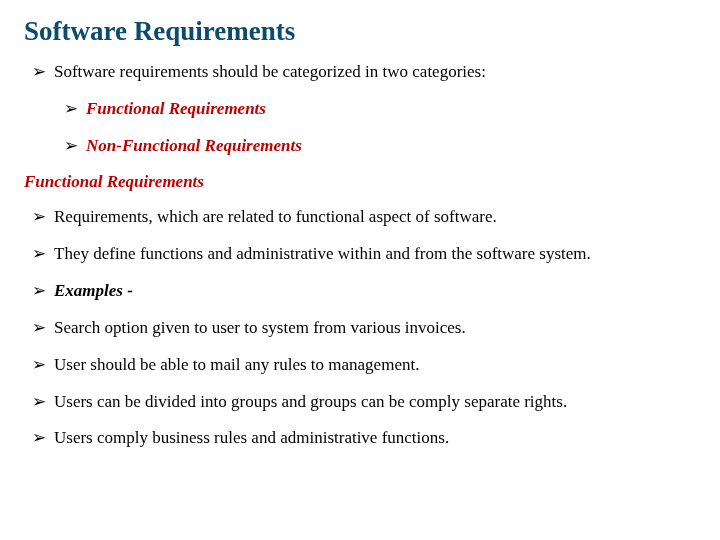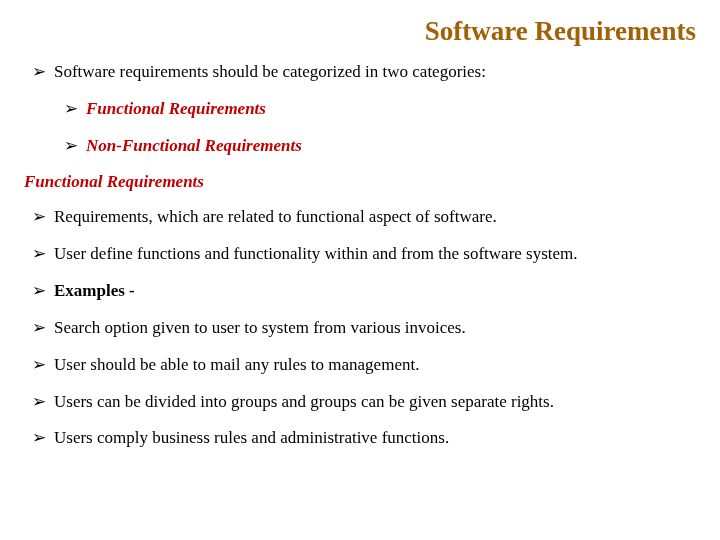--- a/index.html
+++ b/index.html
@@ -7,24 +7,24 @@
     padding: 16px 24px;
     width: 720px;
     height: 540px;
     box-sizing: border-box;
     font-family: "Times New Roman", Times, serif;
     font-size: 17px;
     color: #000;
     background: #fff;
   }
   .title {
-    text-align: right;
+    text-align: left;
     font-size: 27px;
     font-weight: bold;
-    color: #a16207;
+    color: #0c4a6e;
     margin: 0 0 14px 0;
   }
   .row {
     display: flex;
     align-items: flex-start;
     margin: 0 0 14px 0;
     line-height: 1.35;
   }
   .row .arrow {
     flex: 0 0 auto;
@@ -42,20 +42,21 @@
     color: #c00000;
   }
   .section-heading {
     font-weight: bold;
     font-style: italic;
     color: #c00000;
     margin: 0 0 14px 0;
   }
   .examples {
     font-weight: bold;
+    font-style: italic;
   }
 </style>
 </head>
 <body>
 
 <div class="title">Software Requirements</div>
 
 <div class="row indent1">
   <span class="arrow">➢</span>
   <span class="text">Software requirements should be categorized in two categories:</span>
@@ -73,39 +74,39 @@
 
 <div class="section-heading">Functional Requirements</div>
 
 <div class="row indent1">
   <span class="arrow">➢</span>
   <span class="text">Requirements, which are related to functional aspect of software.</span>
 </div>
 
 <div class="row indent1">
   <span class="arrow">➢</span>
-  <span class="text">User define functions and functionality within and from the software system.</span>
+  <span class="text">They define functions and administrative within and from the software system.</span>
 </div>
 
 <div class="row indent1">
   <span class="arrow">➢</span>
   <span class="text examples">Examples -</span>
 </div>
 
 <div class="row indent1">
   <span class="arrow">➢</span>
   <span class="text">Search option given to user to system from various invoices.</span>
 </div>
 
 <div class="row indent1">
   <span class="arrow">➢</span>
   <span class="text">User should be able to mail any rules to management.</span>
 </div>
 
 <div class="row indent1">
   <span class="arrow">➢</span>
-  <span class="text">Users can be divided into groups and groups can be given separate rights.</span>
+  <span class="text">Users can be divided into groups and groups can be comply separate rights.</span>
 </div>
 
 <div class="row indent1">
   <span class="arrow">➢</span>
   <span class="text">Users comply business rules and administrative functions.</span>
 </div>
 
 </body></html>

